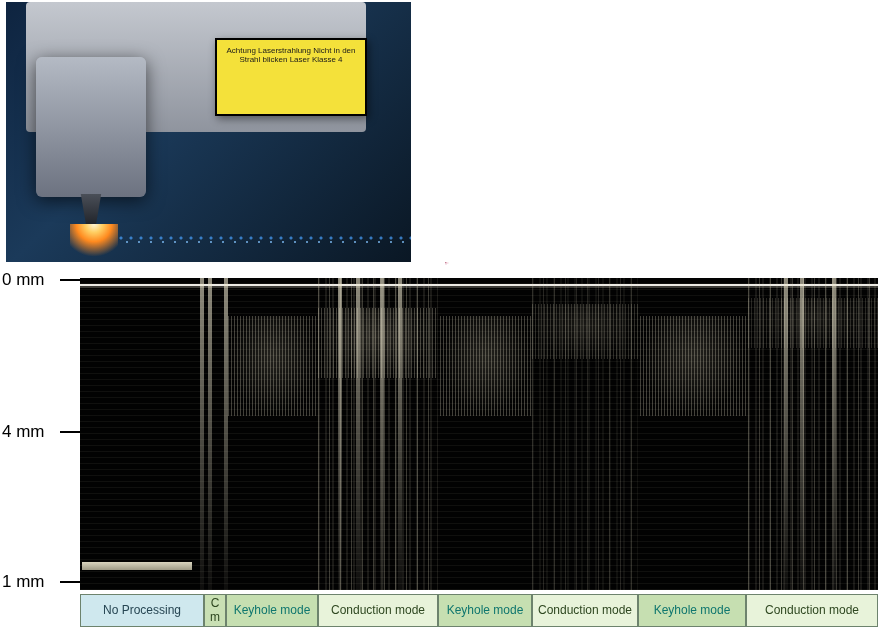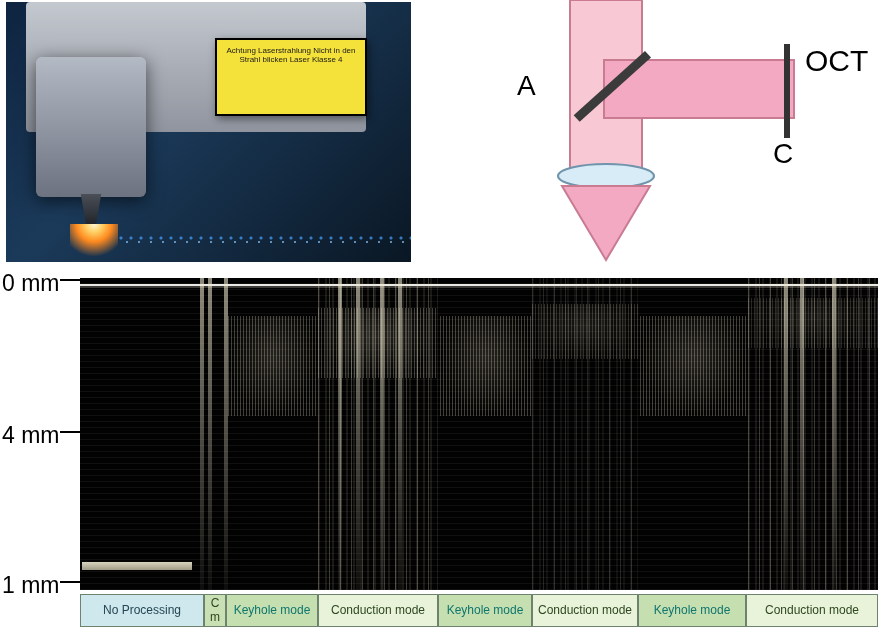--- a/index.html
+++ b/index.html
@@ -7,21 +7,21 @@
     padding: 0;
     width: 893px;
     height: 632px;
     background: #ffffff;
     font-family: Arial, Helvetica, sans-serif;
     color: #000;
     overflow: hidden;
   }
   .top-row {
     display: flex;
-    flex-direction: row;
+    flex-direction: column;
     width: 100%;
     height: 265px;
   }
   
   .photo {
     width: 405px;
     height: 260px;
     margin: 2px 0 0 6px;
     background: linear-gradient(135deg, #0e2440 0%, #1b3a5a 40%, #0a1724 100%);
     position: relative;
@@ -101,21 +101,21 @@
   }
   
   .bscan-area {
     position: absolute;
     left: 0; top: 272px;
     width: 893px; height: 360px;
   }
   .y-tick {
     position: absolute;
     left: 2px;
-    font-size: 23px;
+    font-size: 17px;
     color: #000;
   }
   .y-tick .dash {
     position: absolute;
     left: 58px; top: 9px;
     width: 20px; height: 2px;
     background: #000;
   }
   .bscan {
     position: absolute;

